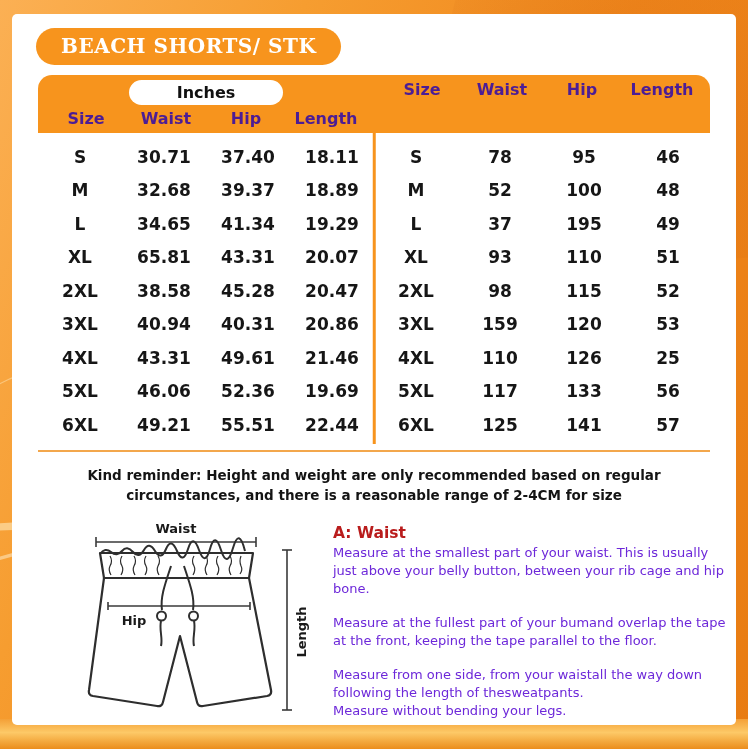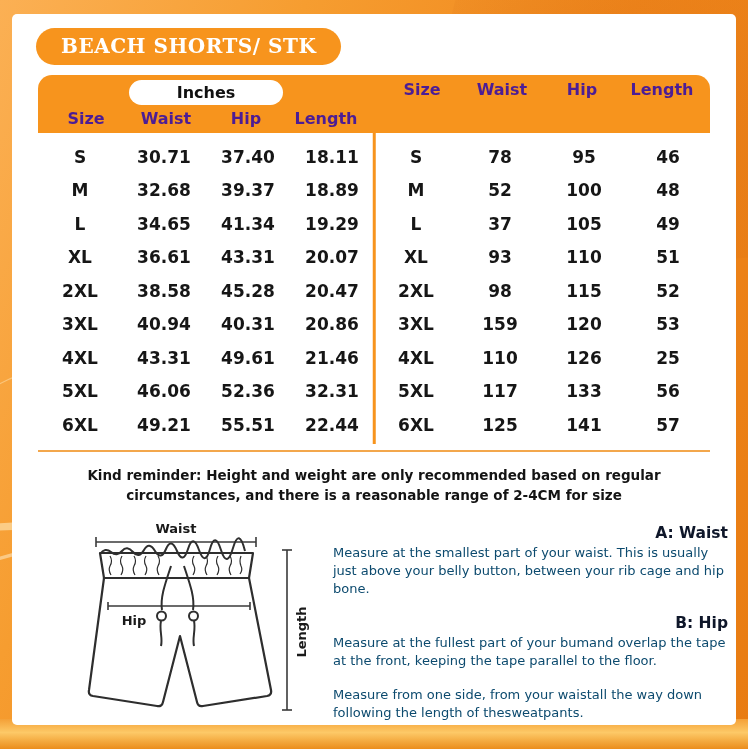--- a/index.html
+++ b/index.html
@@ -34,22 +34,22 @@
   .tbody-half{width:50%;display:flex;flex-direction:column;}
   .t-row{display:grid;grid-template-columns:repeat(4,1fr);height:33.5px;align-items:center;
     text-align:center;font-weight:600;font-size:17px;color:#161616;}
   .vdivider{position:absolute;left:50%;top:0;bottom:6px;width:2.5px;background:#F7941D;transform:translateX(-50%);}
   .hrule{margin:0 26px;border-top:2px solid #F3A74C;}
   .reminder{margin:13px auto 12px;max-width:672px;text-align:center;
     font-weight:bold;font-size:13.5px;line-height:1.55;color:#141414;}
   .bottom{display:flex;margin:14px 8px 0 32px;gap:14px;}
   .diagram{flex:none;}
   .notes{flex:1;padding-top:4px;min-width:0;}
-  .note h3{margin:0 0 2px;font-size:15.5px;font-weight:bold;color:#0f172a;text-align:right;}
-  .note p{margin:0 0 16px;font-size:13px;line-height:1.38;color:#0c4a6e;white-space:pre-line;}
+  .note h3{margin:0 0 2px;font-size:15.5px;font-weight:bold;color:#b91c1c;}
+  .note p{margin:0 0 16px;font-size:13px;line-height:1.38;color:#6d28d9;white-space:pre-line;}
   svg text{font-family:"DejaVu Sans","Liberation Sans",sans-serif;}
 </style>
 </head>
 <body>
 
 <div class="swirl swirl-a"></div>
 <div class="swirl swirl-b"></div>
 <div class="swirl swirl-c"></div>
 <div class="swirl swirl-d"></div>
 <div class="bottom-band"></div>
@@ -97,21 +97,21 @@
           <span class="t-cell">18.89</span>
         </div>
         <div class="t-row">
           <span class="t-cell">L</span>
           <span class="t-cell">34.65</span>
           <span class="t-cell">41.34</span>
           <span class="t-cell">19.29</span>
         </div>
         <div class="t-row">
           <span class="t-cell">XL</span>
-          <span class="t-cell">36.61</span>
+          <span class="t-cell">65.81</span>
           <span class="t-cell">43.31</span>
           <span class="t-cell">20.07</span>
         </div>
         <div class="t-row">
           <span class="t-cell">2XL</span>
           <span class="t-cell">38.58</span>
           <span class="t-cell">45.28</span>
           <span class="t-cell">20.47</span>
         </div>
         <div class="t-row">
@@ -123,21 +123,21 @@
         <div class="t-row">
           <span class="t-cell">4XL</span>
           <span class="t-cell">43.31</span>
           <span class="t-cell">49.61</span>
           <span class="t-cell">21.46</span>
         </div>
         <div class="t-row">
           <span class="t-cell">5XL</span>
           <span class="t-cell">46.06</span>
           <span class="t-cell">52.36</span>
-          <span class="t-cell">32.31</span>
+          <span class="t-cell">19.69</span>
         </div>
         <div class="t-row">
           <span class="t-cell">6XL</span>
           <span class="t-cell">49.21</span>
           <span class="t-cell">55.51</span>
           <span class="t-cell">22.44</span>
         </div>
       </div>
     <div class="vdivider"></div>
     <div class="tbody-half">
@@ -149,21 +149,21 @@
         </div>
         <div class="t-row">
           <span class="t-cell">M</span>
           <span class="t-cell">52</span>
           <span class="t-cell">100</span>
           <span class="t-cell">48</span>
         </div>
         <div class="t-row">
           <span class="t-cell">L</span>
           <span class="t-cell">37</span>
-          <span class="t-cell">105</span>
+          <span class="t-cell">195</span>
           <span class="t-cell">49</span>
         </div>
         <div class="t-row">
           <span class="t-cell">XL</span>
           <span class="t-cell">93</span>
           <span class="t-cell">110</span>
           <span class="t-cell">51</span>
         </div>
         <div class="t-row">
           <span class="t-cell">2XL</span>
@@ -253,21 +253,20 @@
       </g>
       <text x="262" y="112" transform="rotate(-90 262 112)" text-anchor="middle" font-size="13" font-weight="bold" fill="#1a1a1a">Length</text>
     </svg>
 
     <div class="notes">
       <div class="note">
         <h3>A: Waist</h3>
         <p>Measure at the smallest part of your waist. This is usually just above your belly button, between your rib cage and hip bone.</p>
       </div>
       <div class="note">
-        <h3>B: Hip</h3>
         <p>Measure at the fullest part of your bumand overlap the tape at the front, keeping the tape parallel to the floor.</p>
       </div>
       <div class="note">
         <p>Measure from one side, from your waistall the way down following the length of thesweatpants.
 Measure without bending your legs.</p>
       </div>
     </div>
   </div>
 </div>
 

